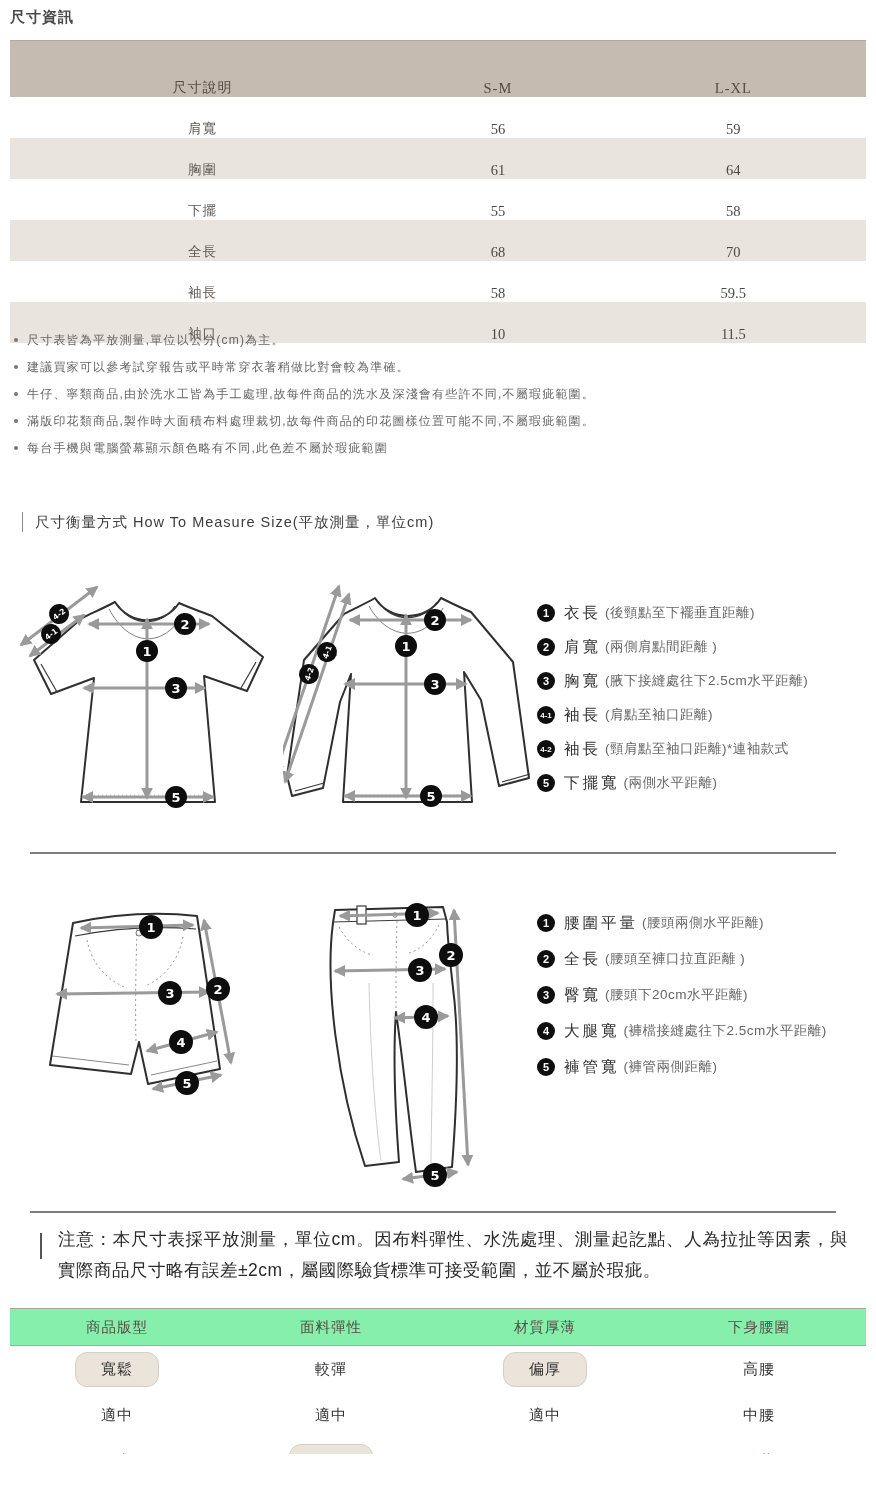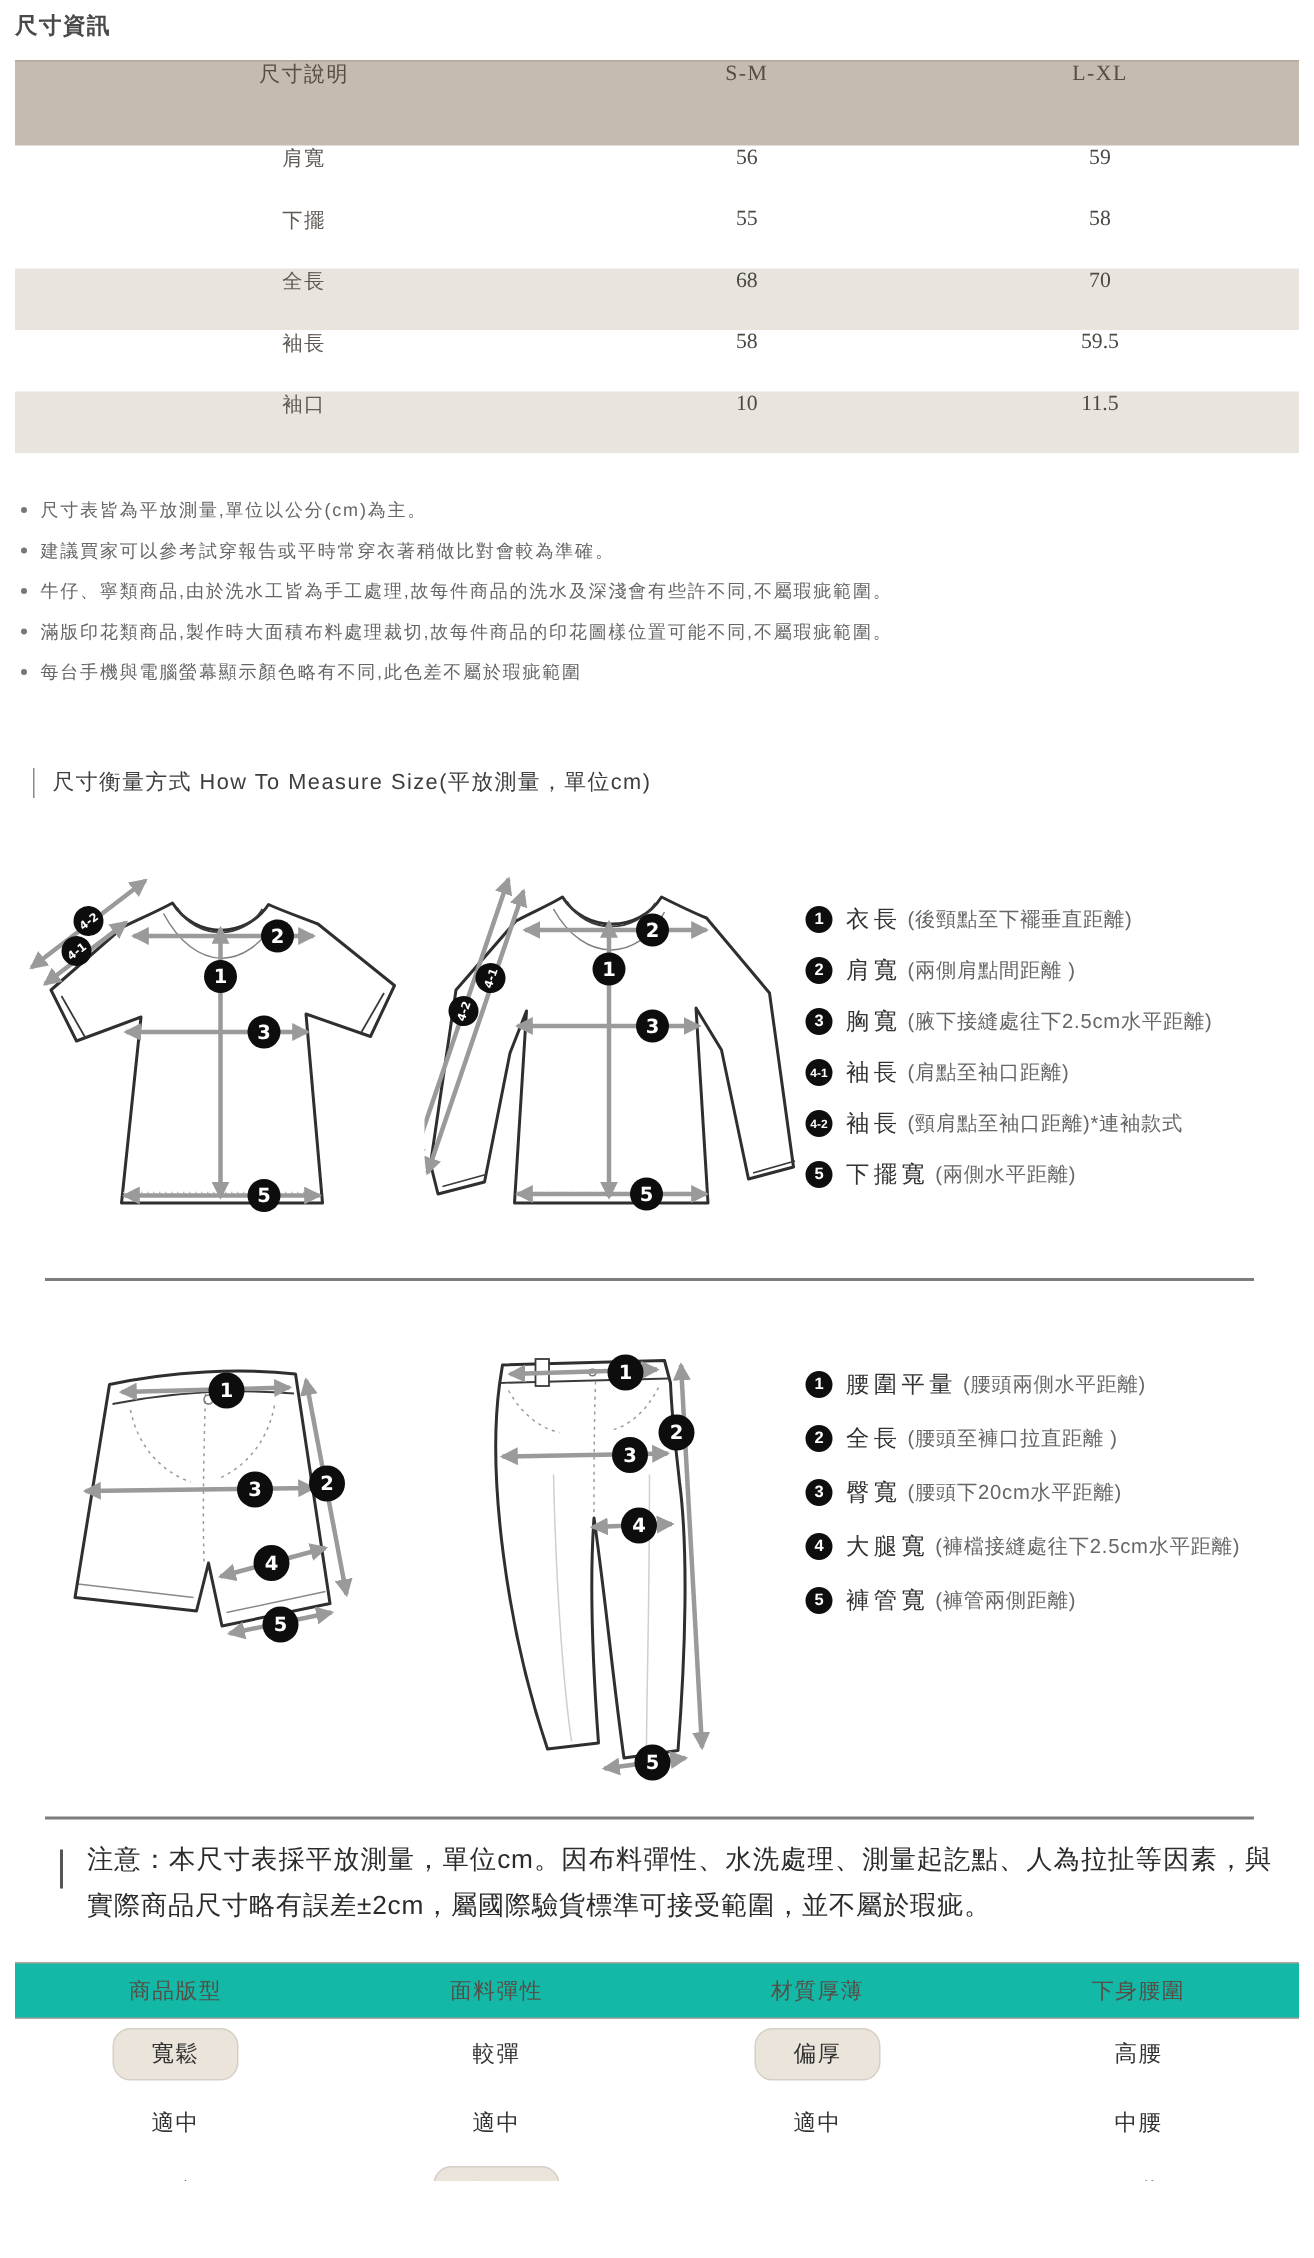--- a/index.html
+++ b/index.html
@@ -7,21 +7,21 @@
     position:relative; width:876px; height:1454px; background:#ffffff;
     font-family:"Liberation Sans","DejaVu Sans",sans-serif; overflow:hidden;
   }
   .abs { position:absolute; }
 
   
   #page-title { left:10px; top:8px; font-size:15px; font-weight:bold; color:#4a4a4a; letter-spacing:1px; }
 
   
   #size-table { left:10px; top:40px; width:856px; }
-  .st-row { display:flex; align-items:flex-start; }
+  .st-row { display:flex; align-items:flex-end; }
   .st-header { height:56px; background:#c5bbb1; border-top:1px solid #b3a89e; }
   .st-r { height:41px; }
   .st-r.alt { background:#e9e4de; }
   .c1 { width:45%; text-align:center; }
   .c2 { width:24%; text-align:center; }
   .c3 { width:31%; text-align:center; }
   .st-header .c1 { color:#544e46; font-size:14px; letter-spacing:1px; }
   .st-header .c2, .st-header .c3 { color:#544e46; font-size:14.5px; font-family:"Liberation Serif",serif; letter-spacing:1px; }
   .st-r .c1 { color:#5f5a54; font-size:13.5px; letter-spacing:1px; }
   .st-r .c2, .st-r .c3 { color:#4a4a45; font-size:14.5px; font-family:"Liberation Serif",serif; }
@@ -52,21 +52,21 @@
   #divider-1 { left:30px; top:852px; width:806px; }
   #divider-2 { left:30px; top:1211px; width:806px; }
 
   
   #notice-bar { left:40px; top:1233px; width:2px; height:26px; background:#555; }
   #notice { left:58px; top:1224px; width:790px; font-size:17.5px; color:#2b2b2b; line-height:31px;
     letter-spacing:0.5px; text-align:justify; font-weight:500; }
 
   
   #attr-table { left:10px; top:1308px; width:856px; border-bottom:2px solid #9a9a9a; }
-  .at-header { display:flex; height:36px; background:#14b8a6; border-top:1px solid #b0a59b; border-bottom:1px solid #b0a59b; align-items:center; }
+  .at-header { display:flex; height:36px; background:#86efac; border-top:1px solid #b0a59b; border-bottom:1px solid #b0a59b; align-items:center; }
   .at-h { width:25%; text-align:center; font-size:14.5px; color:#554f47; letter-spacing:1px; }
   .at-row { display:flex; height:46px; align-items:center; }
   .at-c { width:25%; text-align:center; font-size:15px; color:#333; letter-spacing:1px; font-weight:500; }
   .at-c span { display:inline-block; padding:7px 25px; border:1px solid transparent; }
   .at-c span.selected { background:#eae4db; border:1px solid #d6cfc5; border-radius:12px; }
 
   
   #tee { left:18px; top:572px; }
   #ls { left:283px; top:570px; }
   #shorts { left:30px; top:893px; }
@@ -91,20 +91,25 @@
     <div class="st-row st-header">
       <div class="c1">尺寸說明</div>
       <div class="c2">S-M</div>
       <div class="c3">L-XL</div>
     </div>
     <div class="st-row st-r">
       <div class="c1">肩寬</div>
       <div class="c2">56</div>
       <div class="c3">59</div>
     </div>
+    <div class="st-row st-r alt">
+      <div class="c1">胸圍</div>
+      <div class="c2">61</div>
+      <div class="c3">64</div>
+    </div>
     <div class="st-row st-r">
       <div class="c1">下擺</div>
       <div class="c2">55</div>
       <div class="c3">58</div>
     </div>
     <div class="st-row st-r alt">
       <div class="c1">全長</div>
       <div class="c2">68</div>
       <div class="c3">70</div>
     </div>

